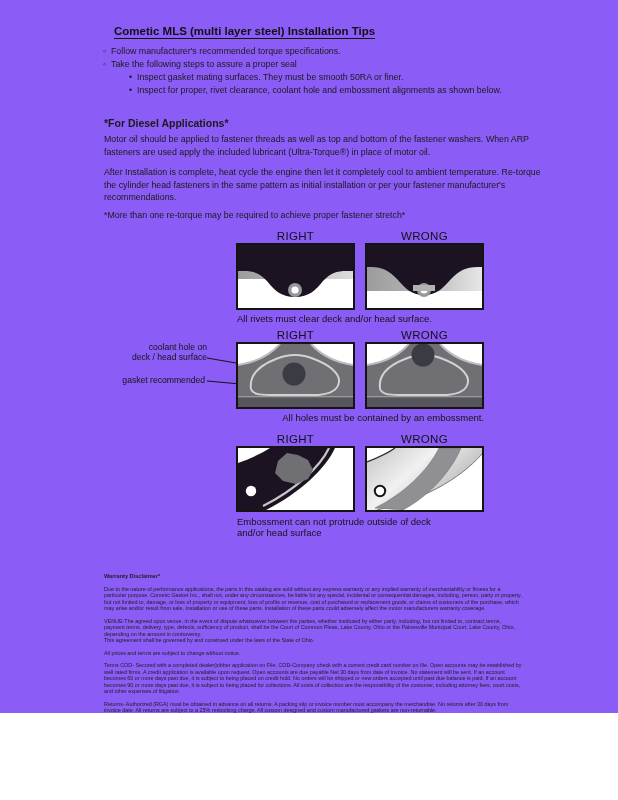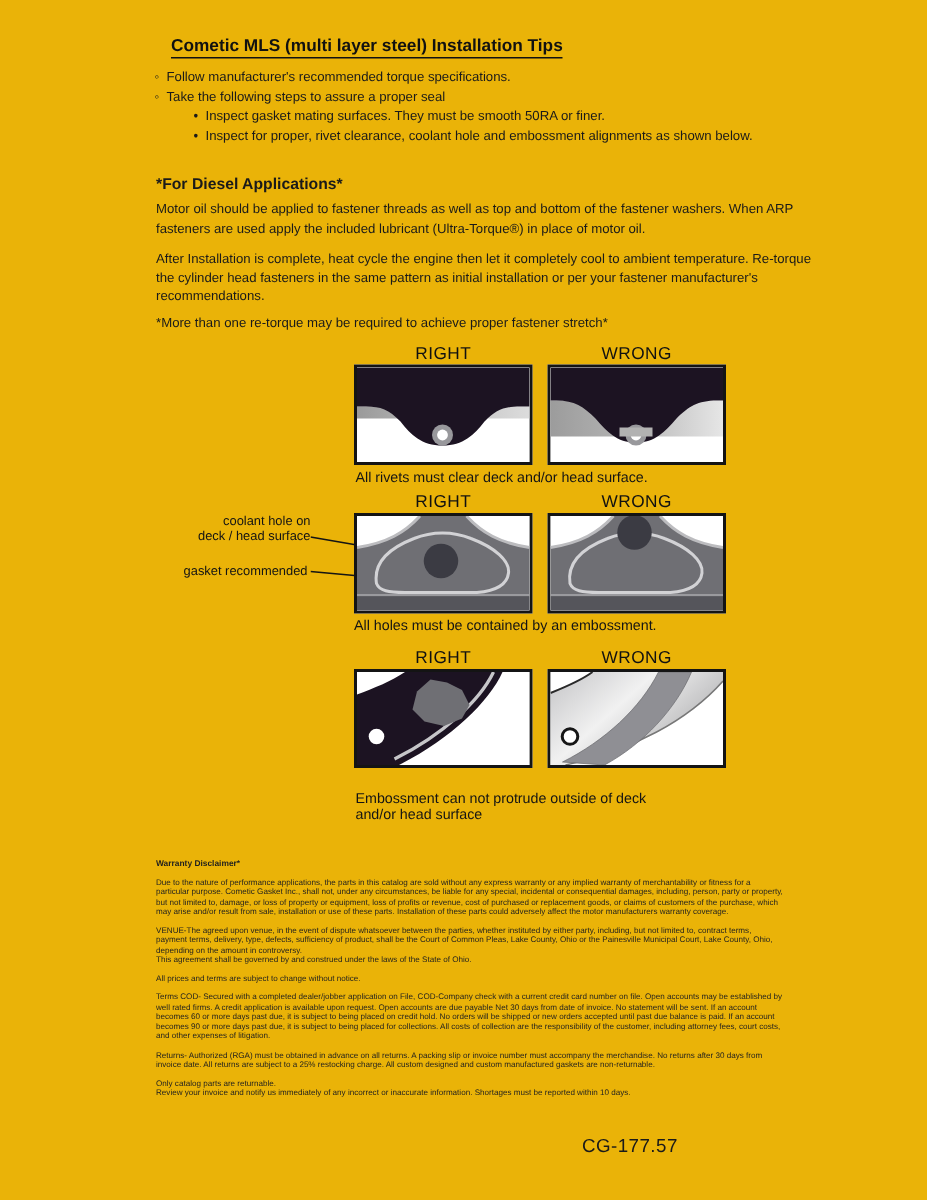--- a/index.html
+++ b/index.html
@@ -1,17 +1,17 @@
 <!DOCTYPE html>
 <html><head>
 <meta charset="utf-8">
 <style>
   html,body{margin:0;padding:0;}
   body{width:618px;height:800px;background:#fff;font-family:"Liberation Sans","DejaVu Sans",sans-serif;color:#1a1a1a;}
-  .page{position:relative;width:618px;height:800px;background:#eab308;overflow:hidden;}
+  .page{position:relative;width:618px;height:713px;background:#8b5cf6;overflow:hidden;}
 
   .title{position:absolute;left:114px;top:25px;font-size:11.5px;font-weight:bold;color:#111;
          border-bottom:1.5px solid #111;padding-bottom:1px;white-space:nowrap;}
 
   .tips{position:absolute;left:103px;top:45px;font-size:8.8px;}
   .b-row{height:13px;line-height:13px;white-space:nowrap;}
   .b-row .bm{display:inline-block;width:8px;text-align:left;}
   .b-row.sub{margin-left:26px;}
 
   .dh{position:absolute;left:104px;top:117px;font-size:10.5px;font-weight:bold;}
@@ -22,22 +22,22 @@
   .c1{left:236px}.c2{left:365px}
   .lr1{top:230px}.lr2{top:329px}.lr3{top:433px}
 
   .panel{position:absolute;border:2px solid #141414;background:#fff;line-height:0;}
   .pp1{left:236px}.pp2{left:365px}
   .p-r1{top:243px}.p-r2{top:342px}.p-r3{top:446px}
   .panel svg{display:block;}
 
   .cap{position:absolute;font-size:9.5px;color:#141414;}
   .cap1{left:237px;top:313px;}
-  .cap2{left:236px;top:412px;width:248px;text-align:left;}
-  .cap3{left:237px;top:516px;line-height:11px;white-space:pre-line;margin-top:11px;}
+  .cap2{left:236px;top:412px;width:248px;text-align:right;}
+  .cap3{left:237px;top:516px;line-height:11px;white-space:pre-line;}
 
   .callout{position:absolute;text-align:right;font-size:8.6px;line-height:9.5px;color:#141414;white-space:pre-line;}
   .co1{left:55px;top:343px;width:152px;}
   .co2{left:55px;top:376px;width:150px;}
   .co-lines{position:absolute;left:207px;top:350px;}
 
   .disc{position:absolute;left:104px;top:573px;width:419px;font-size:5.4px;line-height:6.5px;color:#1f1f1f;}
   .disc .dh2{font-size:5.6px;font-weight:bold;margin:0 0 6px 0;}
   .disc p{margin:0 0 6px 0;white-space:pre-line;}
 

